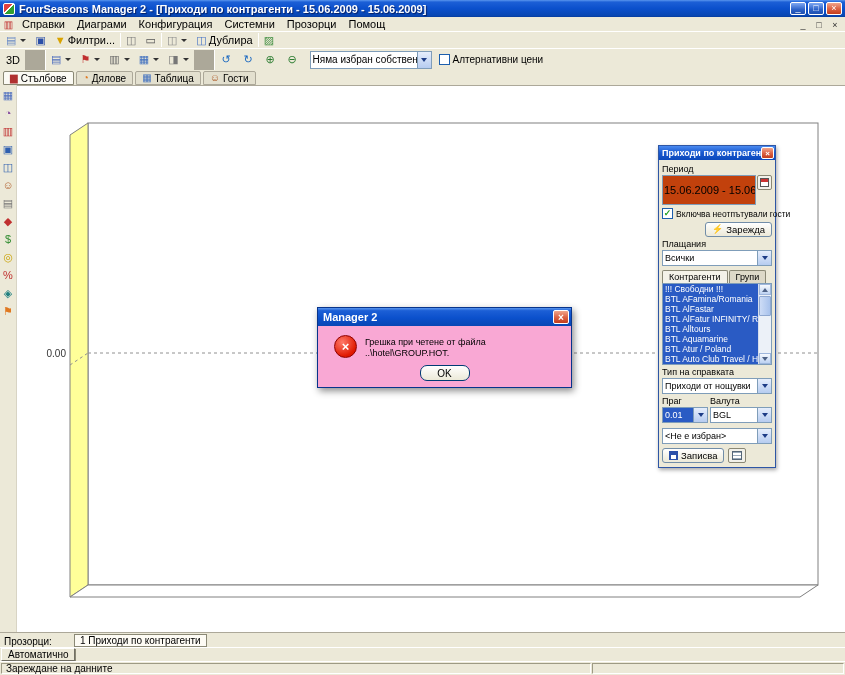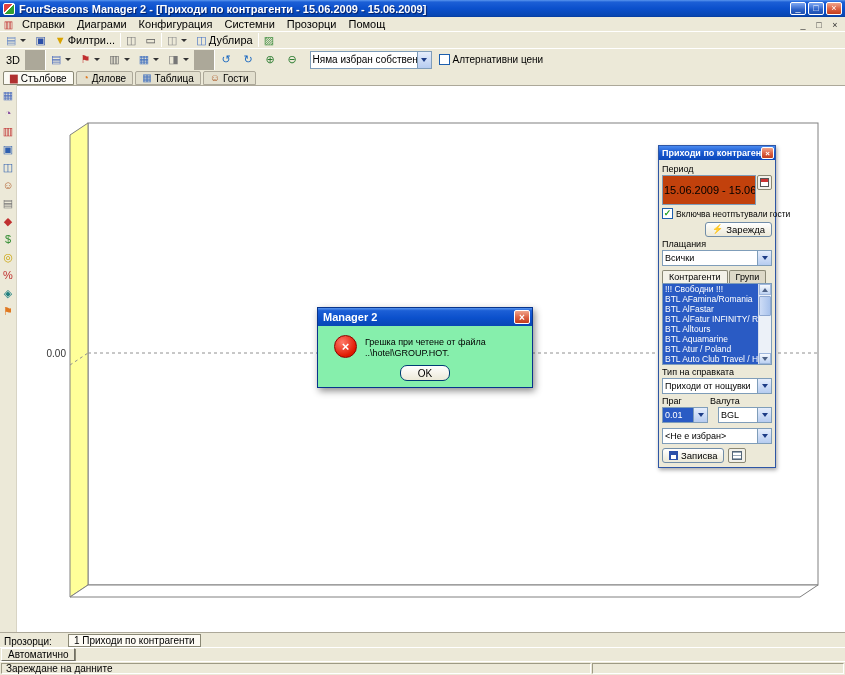--- a/index.html
+++ b/index.html
@@ -92,43 +92,43 @@
   .listbox{height:82px;border:1px solid #7F9DB9;background:#fff;position:relative;overflow:hidden}
   .list-items{position:absolute;left:0;top:0;right:13px;bottom:0;overflow:hidden}
   .litem{height:10px;line-height:10px;font-size:8.5px;padding-left:2px;white-space:nowrap;overflow:hidden}
   .litem.selected{background:#2A5BC4;color:#fff}
   .scroll{position:absolute;right:0;top:0;bottom:0;width:13px;background:#ECF1F8;border-left:1px solid #D5DEEC}
   .sbtn{position:absolute;left:0;right:0;height:11px;background:linear-gradient(180deg,#F6F9FE,#BDD2F2);border:1px solid #9EB6DC;display:flex;align-items:center;justify-content:center}
   .sbtn.up{top:0}.sbtn.dn{bottom:0}
   .sthumb{position:absolute;left:0;right:0;top:12px;height:20px;background:linear-gradient(90deg,#CDDCF6,#A8C2EC);border:1px solid #8FA8D0;border-radius:1px}
   .duo{display:flex;margin-top:2px}
   .duo .plabel{width:48px;margin:0}
-  .duo-row{display:flex;gap:10px}
+  .duo-row{display:flex;gap:2px}
   .save-row{display:flex;gap:3px;margin-top:4px;align-items:center}
   .disk{width:9px;height:9px;background:#2B4FA8;position:relative;flex:none}
   .disk::after{content:"";position:absolute;left:2px;bottom:1px;width:5px;height:4px;background:#fff}
   .mini-grid{width:10px;height:9px;border:1px solid #567;background:repeating-linear-gradient(0deg,#9AB 0 1px,#fff 1px 3px)}
 
   
-  .dialog{position:absolute;left:317px;top:307px;width:216px;height:81px;background:#86efac;border:1px solid #08348C;box-shadow:2px 3px 7px rgba(0,0,0,.45);z-index:10}
+  .dialog{position:absolute;left:317px;top:307px;width:255px;height:81px;background:#f9a8d4;border:1px solid #08348C;box-shadow:2px 3px 7px rgba(0,0,0,.45);z-index:10}
   .dlg-title{height:18px;background:linear-gradient(180deg,#5A96EE 0%,#1C5FD6 15%,#0B50CC 55%,#0847B4 100%);display:flex;align-items:center;
     padding-left:5px;color:#fff;font-weight:bold;font-size:11px;position:relative}
   .dlg-close{position:absolute;right:2px;top:2px;width:16px;height:14px;border:1px solid #fff;border-radius:2px;color:#fff;font-size:10px;
     display:flex;align-items:center;justify-content:center;background:linear-gradient(180deg,#F0A58C,#DD6547 50%,#C33C1C)}
   .dlg-body{position:relative;height:62px}
   .err-icon{position:absolute;left:16px;top:9px;width:23px;height:23px;border-radius:50%;border:1px solid #8E0000;color:#fff;font-weight:bold;font-size:13px;
     display:flex;align-items:center;justify-content:center;background:radial-gradient(circle at 35% 30%,#FF7A6A,#E01800 70%)}
   .dlg-msg{position:absolute;left:47px;right:5px;top:11px;font-size:9px;line-height:11px}
   .push{position:absolute;left:50%;transform:translateX(-50%);bottom:7px;width:50px;height:16px;font-size:10px;
     background:linear-gradient(180deg,#FFFFFF,#ECE9D8);border:1px solid #003C74;border-radius:7px;display:flex;align-items:center;justify-content:center}
 
   
   .windows-row{position:absolute;left:0;top:632px;width:845px;height:15px;background:#ECE9D8;border-top:1px solid #ACA899;display:flex;align-items:flex-end}
   .windows-row .wl{font-size:10px;margin-left:4px}
-  .win-toggle{height:13px;font-size:10px;padding:0 5px;margin-left:16px;background:#FDFBF4;border:1px solid #8A8875;display:inline-flex;align-items:center}
+  .win-toggle{height:13px;font-size:10px;padding:0 5px;margin-left:22px;background:#FDFBF4;border:1px solid #8A8875;display:inline-flex;align-items:center}
   .auto-row{position:absolute;left:0;top:647px;width:845px;height:14px;background:#ECE9D8;border-top:1px solid #fff;display:flex;align-items:center}
   .auto-btn{height:13px;font-size:10px;padding:0 6px;margin-left:1px;background:#ECE9D8;border:1px solid;border-color:#FFF #716F64 #716F64 #FFF;box-shadow:1px 1px 0 #8A8875}
   .statusbar{position:absolute;left:0;top:661px;width:845px;height:14px;background:#ECE9D8;border-top:1px solid #fff}
   .status-pane{position:absolute;top:1px;bottom:1px;border:1px solid;border-color:#9D9A84 #FFFFFF #FFFFFF #9D9A84;display:flex;align-items:center;font-size:10px;padding-left:4px}
 </style>
 </head>
 <body>
 
 <div class="screen">
 

